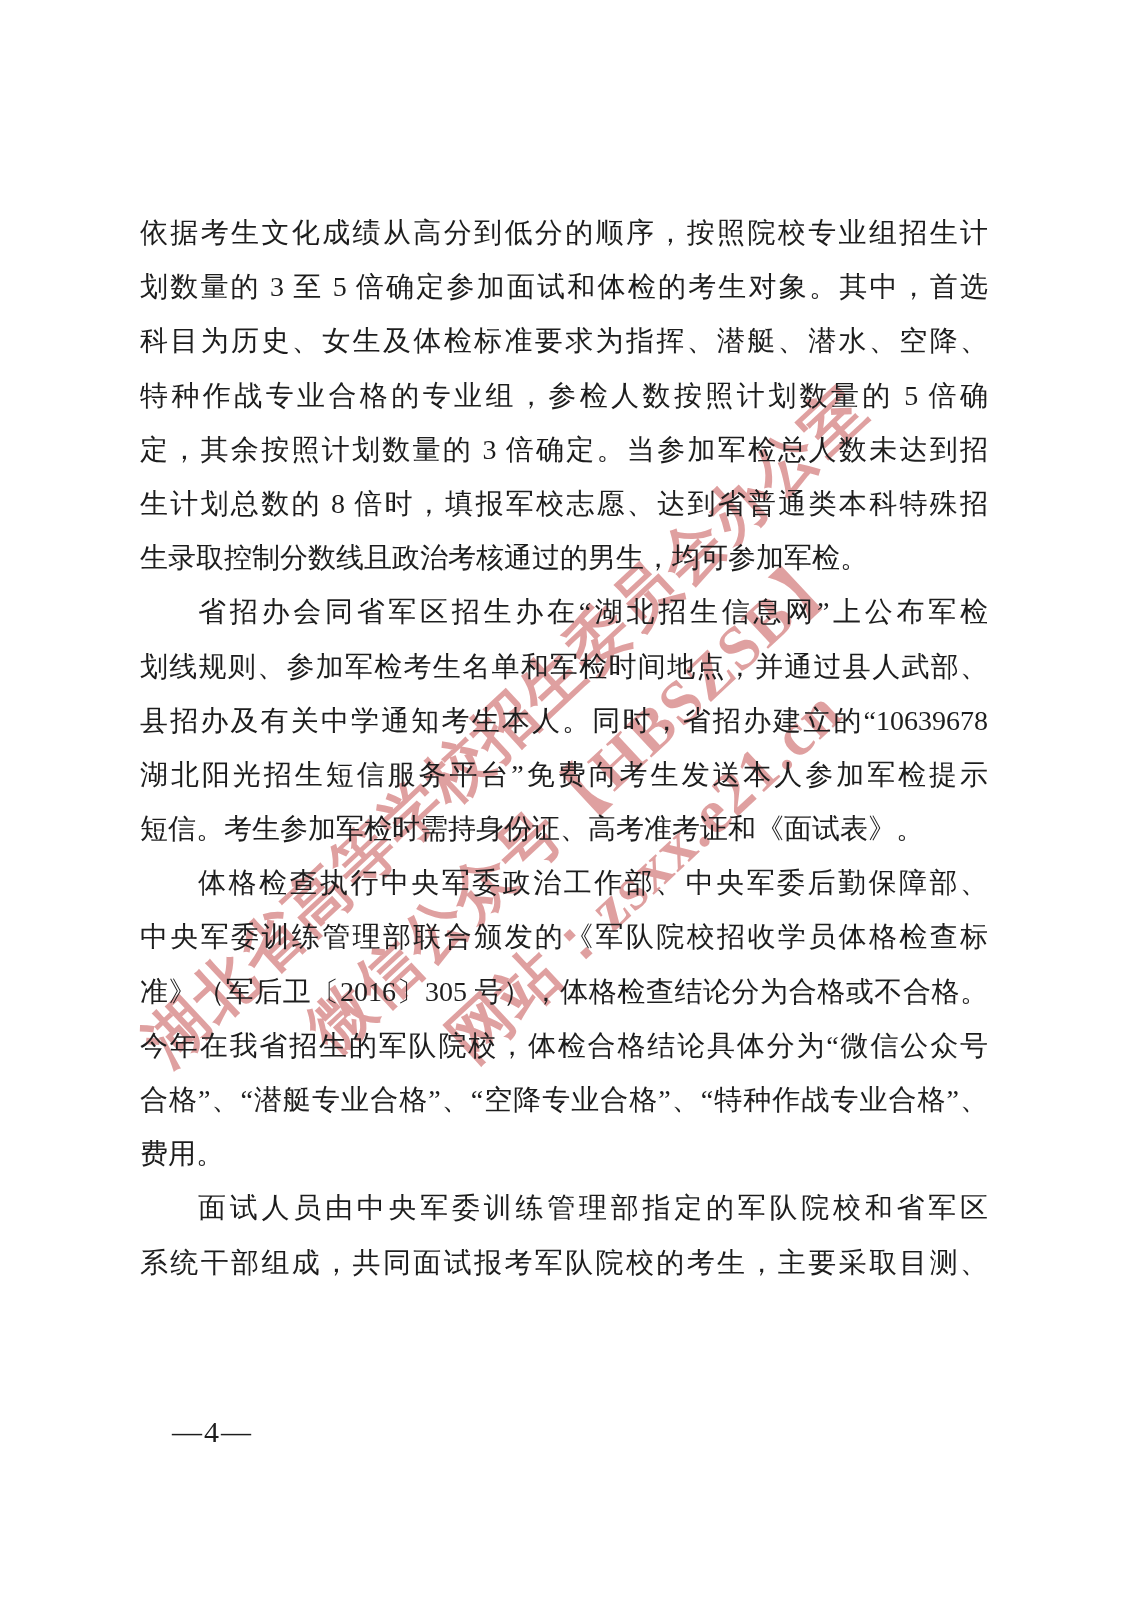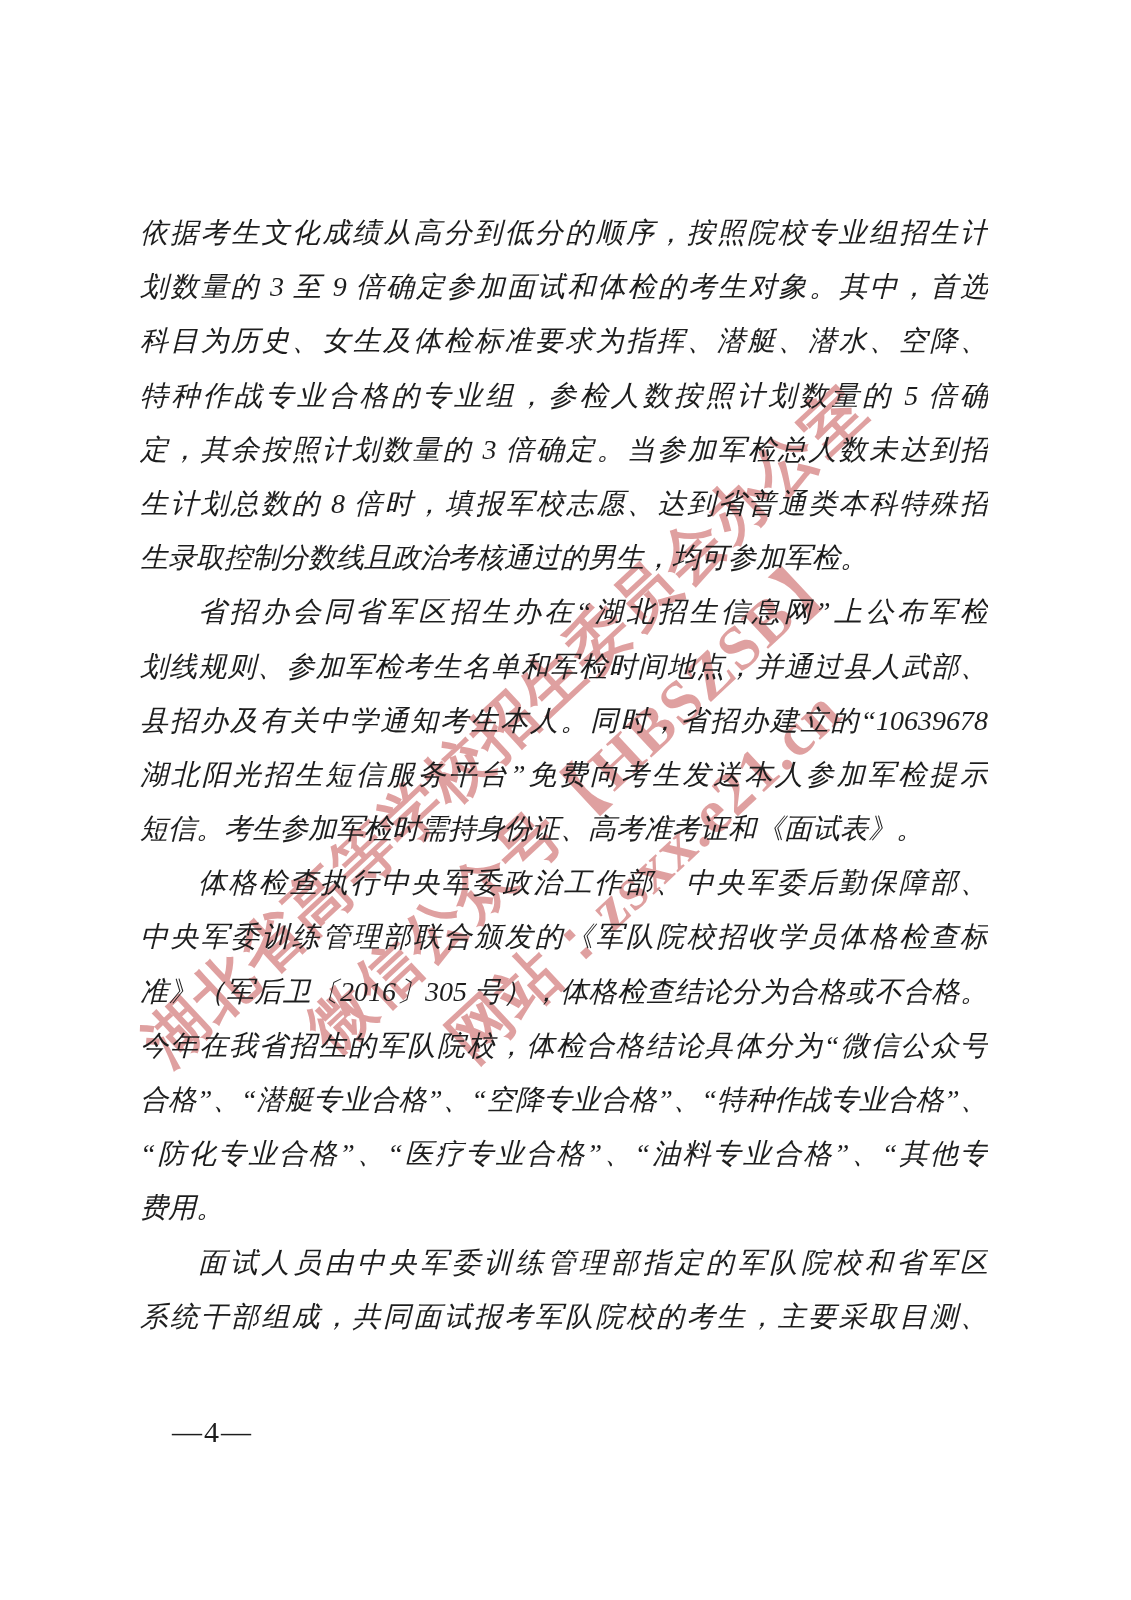--- a/index.html
+++ b/index.html
@@ -27,21 +27,20 @@
     pointer-events: none;
     z-index: 1;
   }
   
   .body-text {
     position: absolute;
     left: 140px;
     top: 206px;
     width: 848px;
     z-index: 2;
-    font-style: italic;
   }
   .line {
     height: 54.2px;
     line-height: 54.2px;
     font-size: 28px;
     text-align: justify;
     text-align-last: justify;
     overflow: hidden;
   }
   .line.short { text-align-last: left; }
@@ -62,37 +61,36 @@
 <div class="page" style="background: rgb(255, 255, 255);">
 
   <div class="watermark" style="color: rgb(198, 84, 84);">
     <div>湖北省高等学校招生委员会办公室</div>
     <div>微信公众号【HBSZSB】</div>
     <div>网站：zsxx.e21.cn</div>
   </div>
 
   <div class="body-text" style="color: rgb(29, 29, 29);">
     <div class="line">依据考生文化成绩从高分到低分的顺序，按照院校专业组招生计</div>
-    <div class="line">划数量的 3 至 9 倍确定参加面试和体检的考生对象。其中，首选</div>
+    <div class="line">划数量的 3 至 5 倍确定参加面试和体检的考生对象。其中，首选</div>
     <div class="line">科目为历史、女生及体检标准要求为指挥、潜艇、潜水、空降、</div>
     <div class="line">特种作战专业合格的专业组，参检人数按照计划数量的 5 倍确</div>
     <div class="line">定，其余按照计划数量的 3 倍确定。当参加军检总人数未达到招</div>
     <div class="line">生计划总数的 8 倍时，填报军校志愿、达到省普通类本科特殊招</div>
     <div class="line short">生录取控制分数线且政治考核通过的男生，均可参加军检。</div>
     <div class="line indent">省招办会同省军区招生办在“湖北招生信息网”上公布军检</div>
     <div class="line">划线规则、参加军检考生名单和军检时间地点，并通过县人武部、</div>
     <div class="line">县招办及有关中学通知考生本人。同时，省招办建立的“10639678</div>
     <div class="line">湖北阳光招生短信服务平台”免费向考生发送本人参加军检提示</div>
     <div class="line short">短信。考生参加军检时需持身份证、高考准考证和《面试表》。</div>
     <div class="line indent">体格检查执行中央军委政治工作部、中央军委后勤保障部、</div>
     <div class="line">中央军委训练管理部联合颁发的《军队院校招收学员体格检查标</div>
     <div class="line">准》（军后卫〔2016〕305 号），体格检查结论分为合格或不合格。</div>
     <div class="line">今年在我省招生的军队院校，体检合格结论具体分为“微信公众号</div>
     <div class="line">合格”、“潜艇专业合格”、“空降专业合格”、“特种作战专业合格”、</div>
-    <div class="line">“防化专业合格”、“医疗专业合格”、“油料专业合格”、“其他专</div>
     <div class="line short">费用。</div>
     <div class="line indent">面试人员由中央军委训练管理部指定的军队院校和省军区</div>
     <div class="line">系统干部组成，共同面试报考军队院校的考生，主要采取目测、</div>
   </div>
 
   <div class="page-number" style="color: rgb(29, 29, 29);">—4—</div>
 
 </div>
 
 </body></html>

